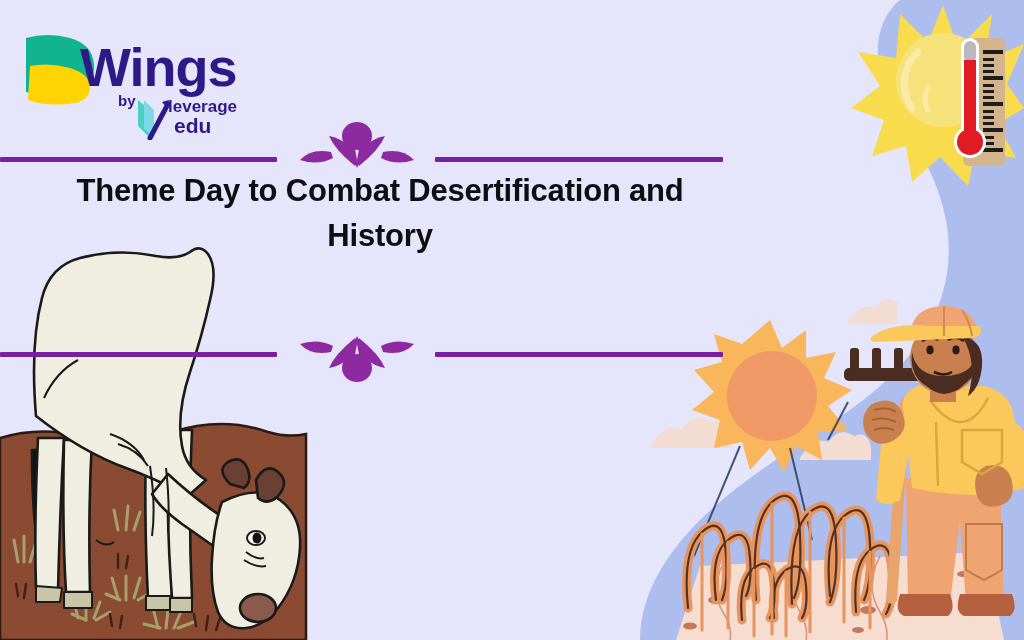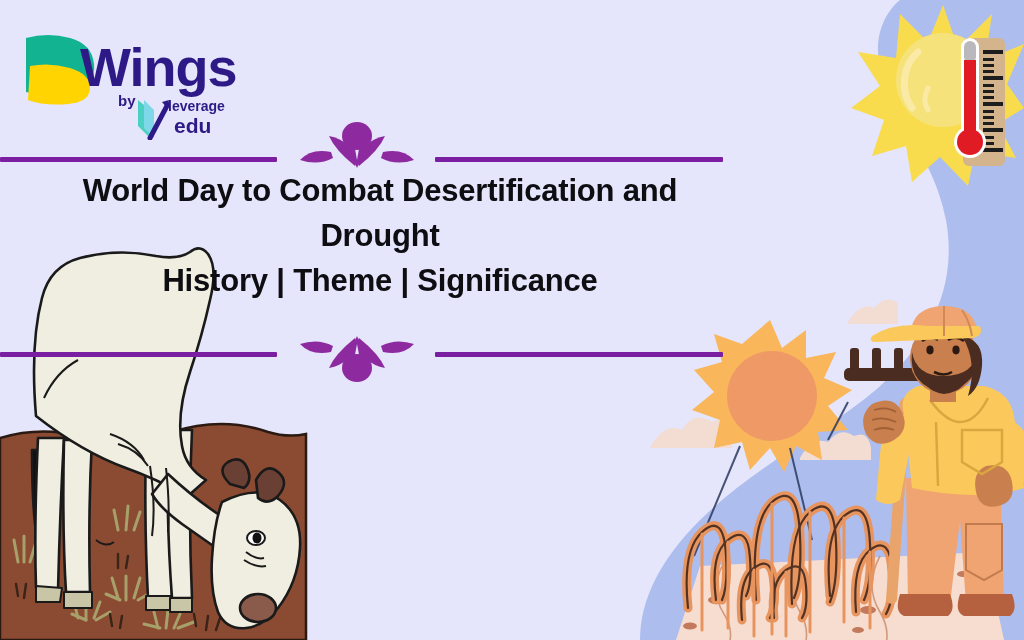--- a/index.html
+++ b/index.html
@@ -360,21 +360,21 @@
 
   <div id="logo" class="layer">
     <div style="position:absolute;left:58px;top:6px;font-size:54px;font-weight:700;color:#2e1a87;letter-spacing:-1px;">Wings</div>
     <div style="position:absolute;left:96px;top:62px;font-size:15px;font-weight:700;color:#2e1a87;">by</div>
     <svg style="position:absolute;left:112px;top:68px;" width="36" height="42" viewBox="0 0 36 42">
       <path d="M4 2 L4 28 L16 40 L16 12 Z" fill="#4dd0c4"></path>
       <path d="M10 2 L10 30 L20 40 L20 12 Z" fill="#7fd8e8"></path>
       <path d="M16 40 L34 6" stroke="#2e1a87" stroke-width="5" fill="none" stroke-linecap="round"></path>
       <path d="M28 4 L35 2 L33 10 Z" fill="#2e1a87"></path>
     </svg>
-    <div style="position:absolute;left:146px;top:68px;font-size:14px;font-weight:700;color:#2e1a87;line-height:17px;">leverage</div>
+    <div style="position:absolute;left:146px;top:68px;font-size:17px;font-weight:700;color:#2e1a87;line-height:17px;">leverage</div>
     <div style="position:absolute;left:152px;top:87px;font-size:21px;font-weight:700;color:#2e1a87;line-height:17px;">edu</div>
   </div>
 
   <div class="rule" id="rule-tl"></div>
   <div class="rule" id="rule-tr"></div>
   <div class="rule" id="rule-bl"></div>
   <div class="rule" id="rule-br"></div>
 
   <svg class="ornament" id="orn-top" viewBox="0 0 120 48">
     <g fill="#8e2aa0">
@@ -394,18 +394,17 @@
       <path d="M60 46 q-10 -22 -6 -34 q4 12 6 26 Z"></path>
       <path d="M60 46 q10 -22 6 -34 q-4 12 -6 26 Z"></path>
       <path d="M58 44 q-20 -16 -26 -30 q22 4 28 26 Z"></path>
       <path d="M62 44 q20 -16 26 -30 q-22 4 -28 26 Z"></path>
       <path d="M34 30 q-20 -4 -31 8 q18 6 33 -2 Z"></path>
       <path d="M86 30 q20 -4 31 8 q-18 6 -33 -2 Z"></path>
     </g>
   </svg>
 
   <div id="title-block">
-    <span class="ln">World Day to Combat Desertification and</span>
-    <span class="ln">Drought</span>
-    <span class="ln">History | Theme | Significance</span>
+    <span class="ln">Theme Day to Combat Desertification and</span>
+    <span class="ln">History</span>
   </div>
 
 </div>
 
 </body></html>

